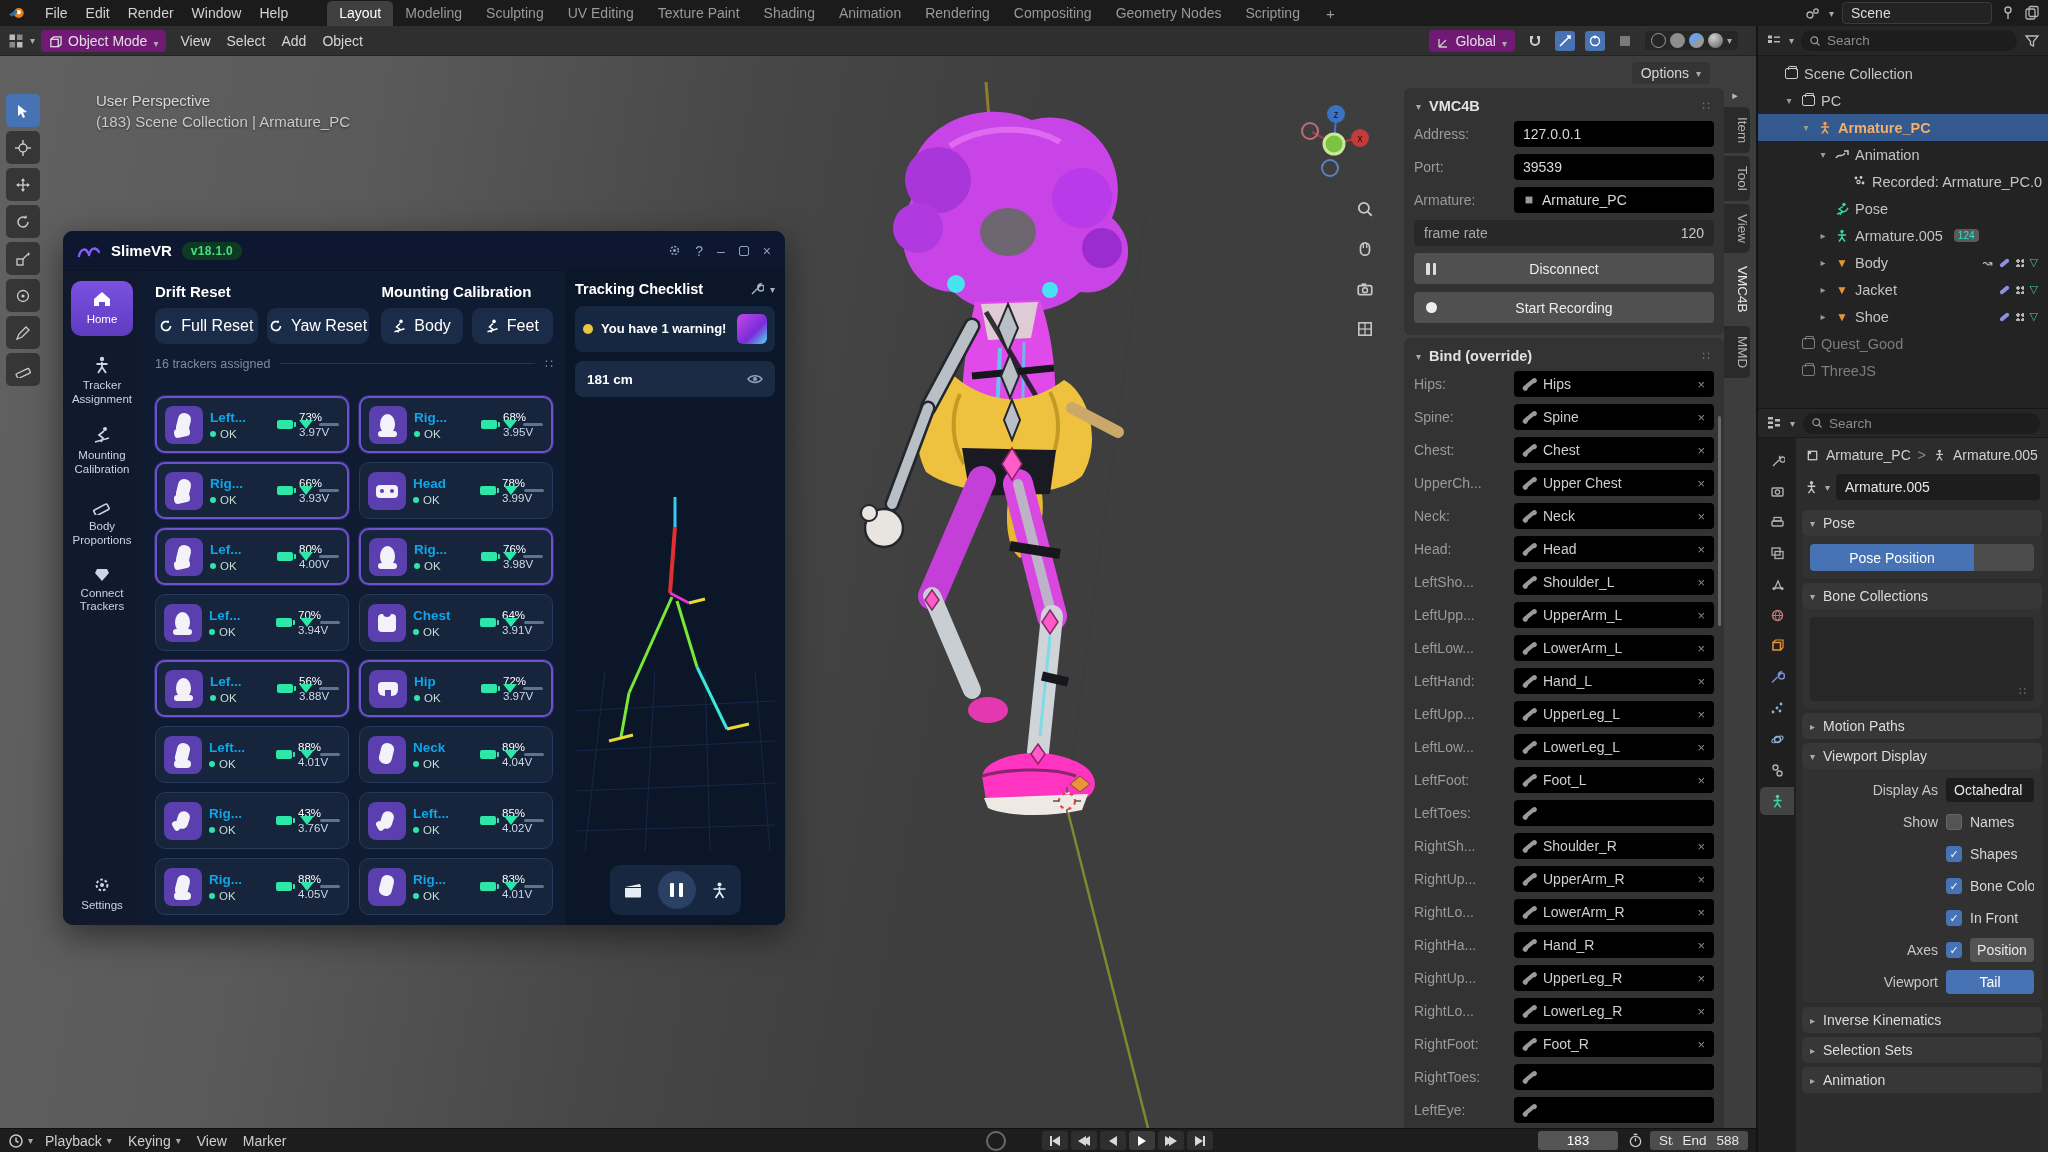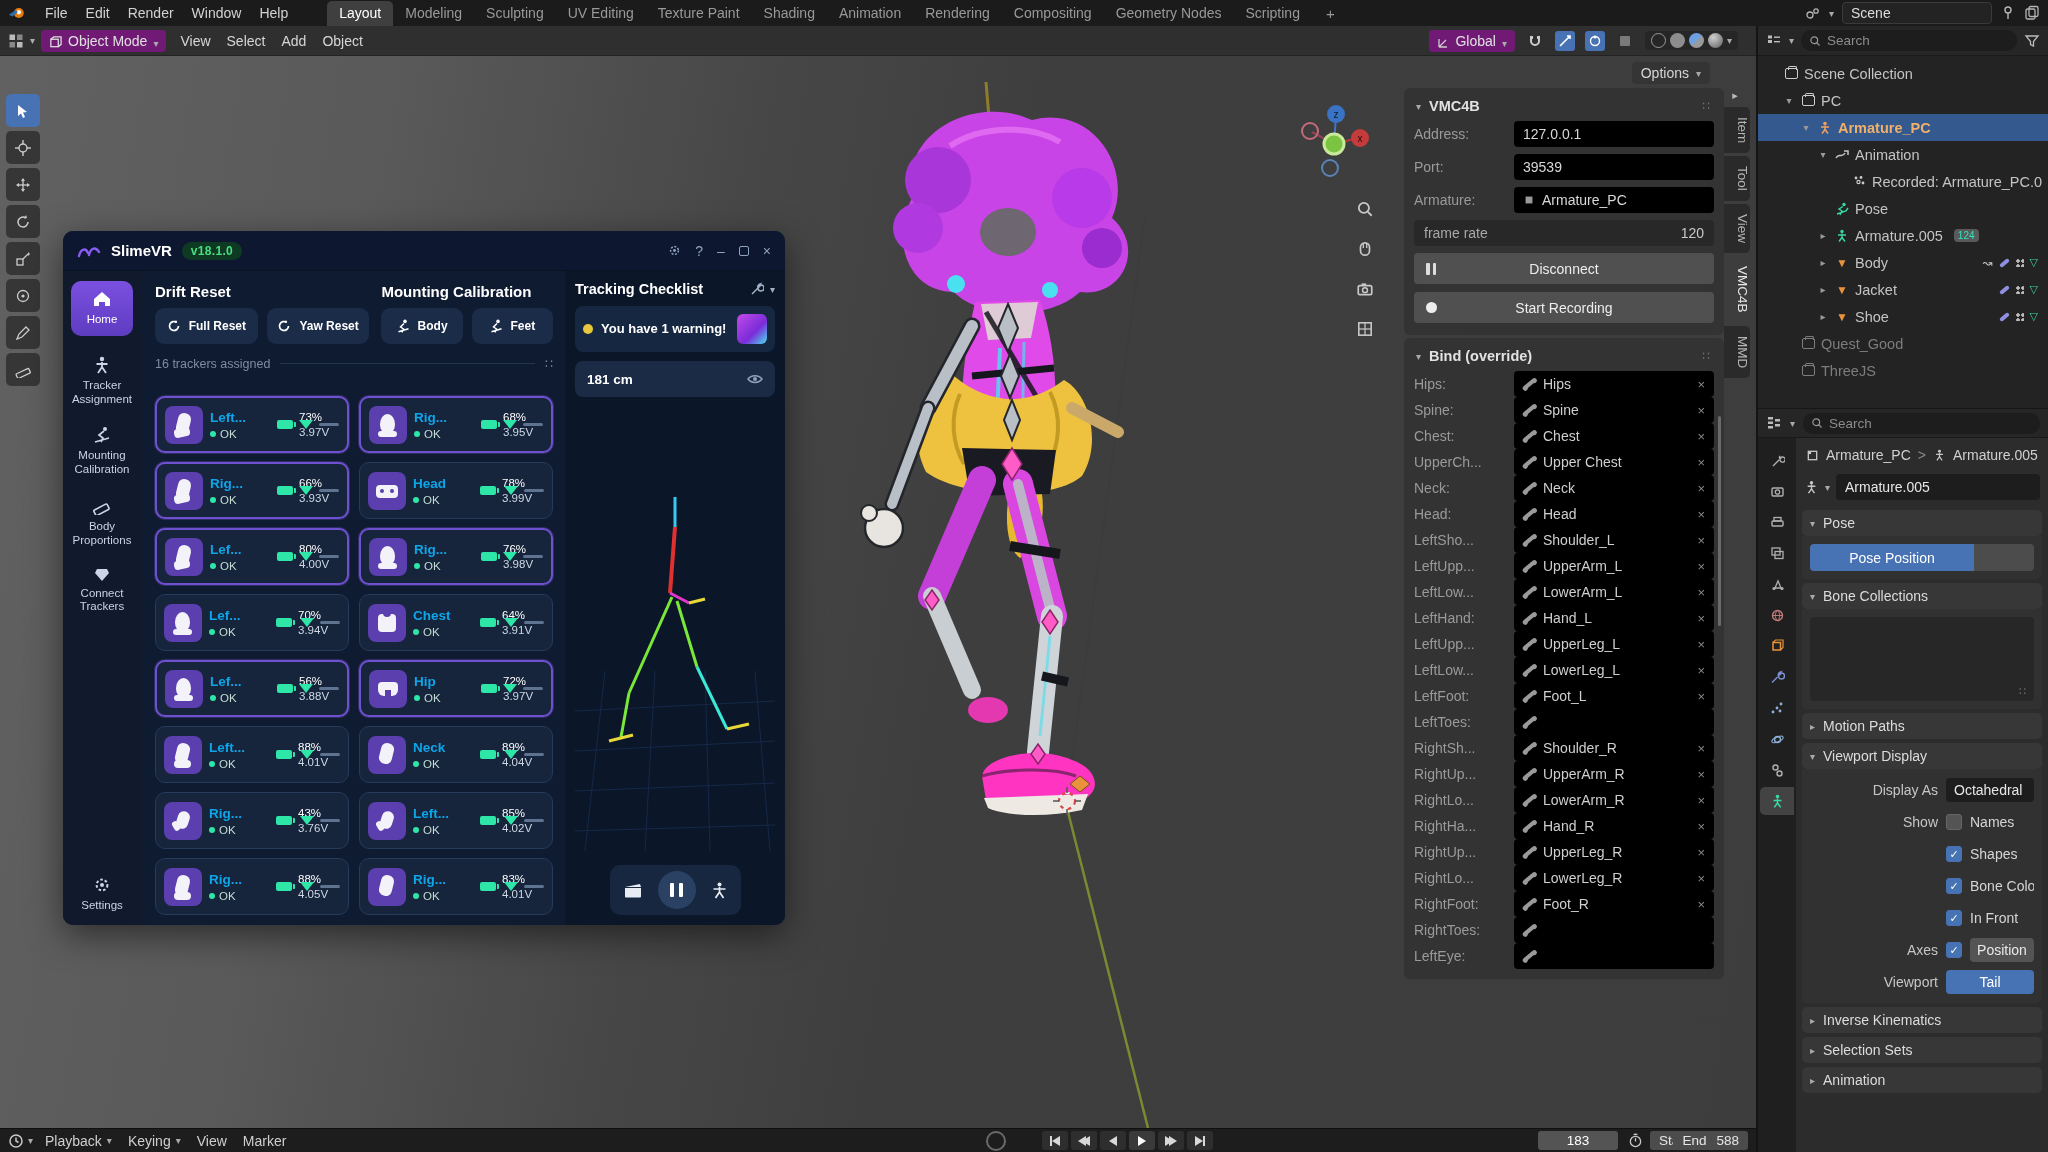--- a/index.html
+++ b/index.html
@@ -56,21 +56,21 @@
 .snav-item{display:flex;flex-direction:column;align-items:center;gap:5px;color:#c9d3e4;font-size:11.5px;text-align:center;line-height:1.2}
 .snav-item .nic{color:#dfe6f2}
 .snav-item[data-active="true"]{background:linear-gradient(180deg,#7b50e0,#5e3cc0);border-radius:10px;width:62px;padding:9px 2px;color:#fff}
 .settings{margin-top:auto}
 .smain{flex:1;background:#0f1b30;padding:12px 12px 10px 14px;display:flex;flex-direction:column;min-width:0}
 .sechdr{display:flex;gap:12px}
 .secgrp{display:flex;flex-direction:column;gap:8px}
 .secgrp.left{flex:1.25}.secgrp.right{flex:1}
 .slime-h{font-size:15px;font-weight:bold;color:#fff}
 .btnrow{display:flex;gap:9px}
-.sbtn{flex:1;height:36px;border-radius:9px;background:#1b2c48;color:#fff;font-weight:bold;font-size:12px;display:flex;align-items:center;justify-content:center;gap:8px;white-space:nowrap}
+.sbtn{flex:1;height:36px;border-radius:9px;background:#1b2c48;color:#fff;font-weight:normal;font-size:16px;display:flex;align-items:center;justify-content:center;gap:8px;white-space:nowrap}
 .tassign{display:flex;align-items:center;gap:10px;color:#7e8ca3;font-size:12.5px;margin:12px 0 17px}
 .tassign .ln{flex:1;height:1px;background:#23344f}
 .tgrid{display:flex;gap:10px;margin-top:8px;flex:1;min-height:0}
 .tcol{flex:1;display:flex;flex-direction:column;gap:9px;min-width:0}
 .tcard{height:63px;border-radius:10px;background:#16243c;border:1.5px solid #263a5c;display:flex;align-items:center;padding:0 8px;gap:7px;min-width:0}
 .tcard[data-hl="true"]{border:2px solid #6f50cf;box-shadow:0 0 0 1px #6f50cf55}
 .ticon{width:38px;height:38px;border-radius:8px;background:#5b3fae;flex:none;position:relative;overflow:hidden}
 .ticon i{position:absolute;background:#f2f2f8}
 .ticon[data-icon="leg"] .s1,.ticon[data-icon="thigh"] .s1,.ticon[data-icon="shin"] .s1,.ticon[data-icon="shin2"] .s1,.ticon[data-icon="neck"] .s1{left:12px;top:7px;width:13px;height:21px;border-radius:6px;transform:rotate(14deg)}
 .ticon[data-icon="leg"] .s2,.ticon[data-icon="shin"] .s2{left:9px;top:22px;width:16px;height:9px;border-radius:4px;transform:rotate(-12deg)}
@@ -119,21 +119,21 @@
 .ph .grip{margin-left:auto;color:#777;letter-spacing:2px;font-size:12px}
 .frow{display:flex;align-items:center;gap:8px;margin-bottom:7px}
 .flabel{width:92px;color:#9a9a9a;font-size:14px;text-align:left;flex:none}
 .ffield{flex:1;height:26px;background:#000000;border-radius:4px;display:flex;align-items:center;padding:0 9px;color:#d8d8d8;font-size:14px;gap:7px;min-width:0}
 .slider{flex:1;height:26px;background:#282828;border-radius:4px;display:flex;align-items:center;padding:0 10px;color:#a8a8a8;font-size:14px}
 .slider .val{margin-left:auto;color:#c8c8c8}
 .bigbtn{height:31px;background:#505050;border-radius:4px;display:flex;align-items:center;justify-content:center;color:#ededed;font-size:14px;margin-bottom:8px;position:relative}
 .bigbtn .lic{position:absolute;left:12px;display:flex;gap:3px;align-items:center}
 .bigbtn .lic i{width:3.5px;height:12px;background:#ddd;border-radius:1px}
 .recdot{width:11px;height:11px;border-radius:50%;background:#eee}
-.brow{display:flex;align-items:center;gap:8px;}
+.brow{display:flex;align-items:center;gap:8px;margin-bottom:7px}
 .bone{width:13px;height:4px;background:#9a9a9a;border-radius:3px;transform:rotate(-40deg);position:relative;flex:none}
 .bone::before,.bone::after{content:"";position:absolute;width:5px;height:5px;border-radius:50%;background:#9a9a9a;top:-.5px}
 .bone::before{left:-2px}.bone::after{right:-2px}
 .bval{flex:1;color:#cfcfcf;font-size:14px;white-space:nowrap;overflow:hidden}
 .bx{color:#8a8a8a;font-size:13px}
 .ntabs{position:absolute;left:1724px;top:30px;width:31px;display:flex;flex-direction:column;gap:3px;z-index:4}
 .ntab{writing-mode:vertical-rl;background:#2a2a2a;color:#b5b5b5;font-size:13.5px;padding:10px 0;width:26px;text-align:center;border-radius:0 5px 5px 0;margin-left:0}
 .ntab[data-active="true"]{background:#3d3d3d;color:#e8e8e8}
 .ncollapse{width:22px;height:18px;color:#bbb;display:flex;align-items:center;justify-content:center;font-size:11px}
 .nscroll{position:absolute;left:1718px;top:360px;width:3px;height:210px;background:#6a6a6a;border-radius:2px;z-index:5}
@@ -440,20 +440,24 @@
             <path d="M2 14l2-5 7-7 3 3-7 7z" fill="none" stroke="#ccc" stroke-width="1.3"></path>
           </svg>
         </span>
       <span class="vtool">
           <svg width="16" height="16" viewBox="0 0 16 16">
             <rect x="1" y="9" width="14" height="5" rx="1" transform="rotate(-25 8 11)" fill="none" stroke="#ccc" stroke-width="1.3"></rect>
           </svg>
         </span>
     </div>
 
+    <div class="vp-overlay-text">
+      <div>User Perspective</div>
+      <div style="color:#cbcbcb">(183) Scene Collection | Armature_PC</div>
+    </div>
 
     <div class="options">
       <span>Options</span>
       <span class="chev">▾</span>
     </div>
 
     <svg class="gizmo" width="92" height="92" viewBox="0 0 92 92">
       <line x1="46" y1="46" x2="24" y2="34" stroke="#c46" stroke-width="2" opacity=".6"></line>
       <line x1="46" y1="46" x2="70" y2="40" stroke="#d33" stroke-width="2" opacity=".8"></line>
       <line x1="46" y1="46" x2="48" y2="18" stroke="#48f" stroke-width="2" opacity=".7"></line>

